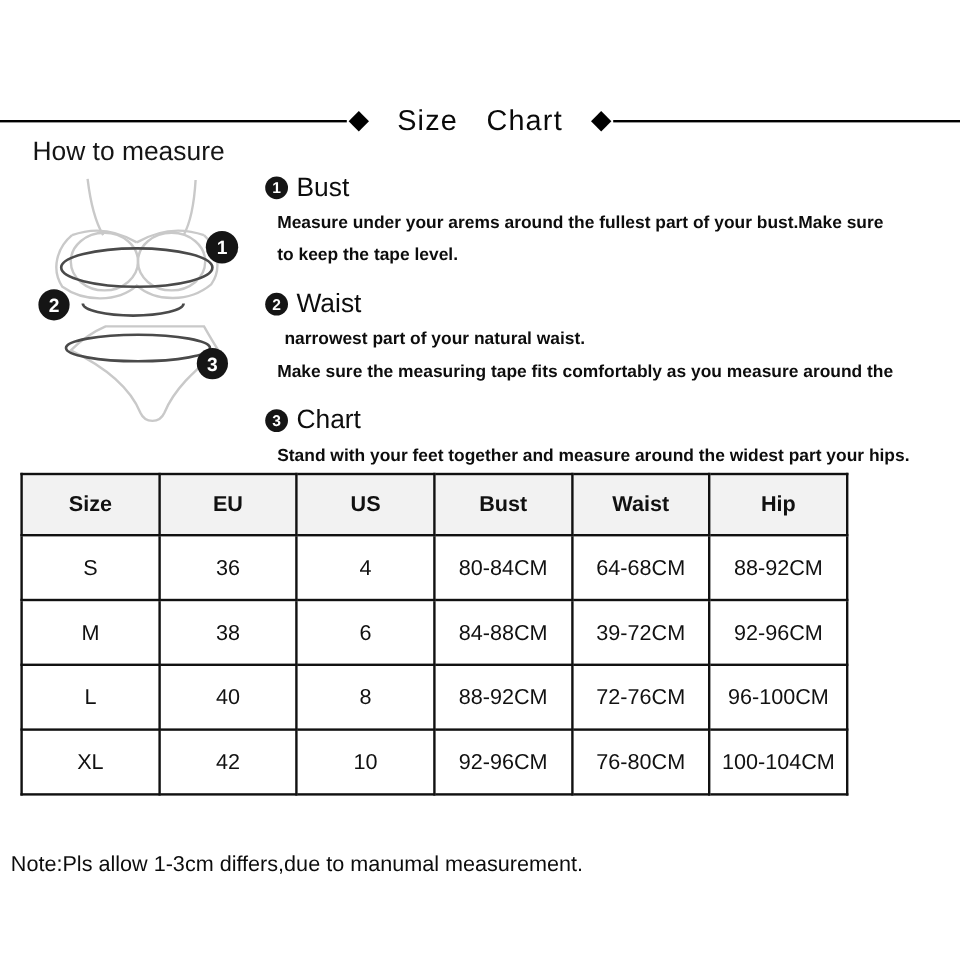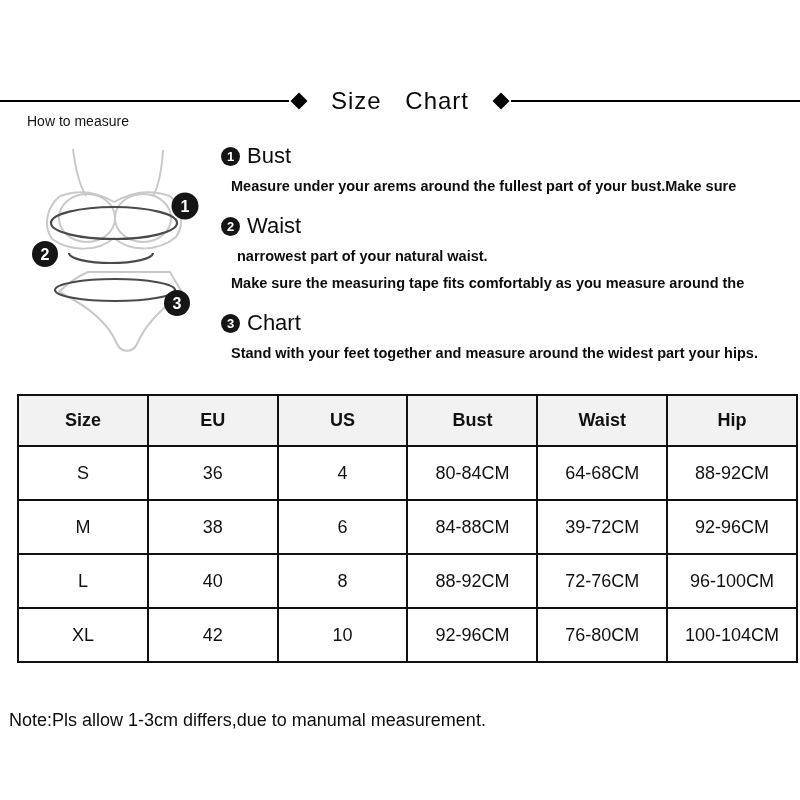--- a/index.html
+++ b/index.html
@@ -39,21 +39,21 @@
     word-spacing: 16px;
     color: #0a0a0a;
     margin: 4px 22px;
     white-space: nowrap;
   }
 
   
   .htm-heading {
     position: absolute;
     left: 27px; top: 113px;
-    font-size: 14px;
+    font-size: 22px;
     font-weight: 500;
     color: #151515;
   }
   .measure-diagram {
     position: absolute;
     left: 30px; top: 138px;
   }
 
   
   .steps {
@@ -88,21 +88,21 @@
     font-weight: 600;
     line-height: 27px;
     color: #0d0d0d;
   }
   .step-text .line.indent { text-indent: 6px; }
 
   
   .size-table-wrap {
     position: absolute;
     left: 1px; top: 394px;
-    width: 797px;
+    width: 706px;
     padding-left: 16px;
   }
   table.size-table {
     width: 100%;
     border-collapse: collapse;
     table-layout: fixed;
   }
   .size-table th, .size-table td {
     border: 2px solid var(--table-border, #111);
     text-align: center;
@@ -190,20 +190,21 @@
 </svg>
 
 <div class="steps">
   <div class="step">
     <div class="step-heading">
       <span class="badge">1</span>
       <span>Bust</span>
     </div>
     <div class="step-text">
       <div class="line">Measure under your arems around the fullest part of your bust.Make sure</div>
+      <div class="line">to keep the tape level.</div>
     </div>
   </div>
 
   <div class="step">
     <div class="step-heading">
       <span class="badge">2</span>
       <span>Waist</span>
     </div>
     <div class="step-text">
       <div class="line indent">narrowest part of your natural waist.</div>

